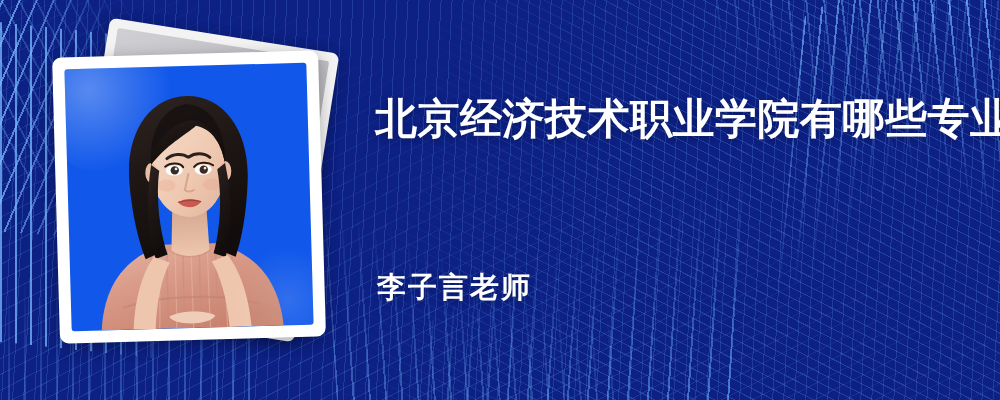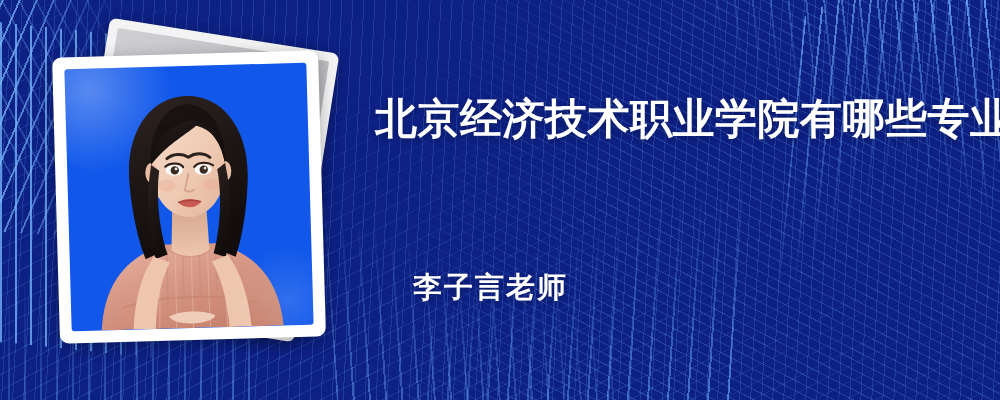--- a/index.html
+++ b/index.html
@@ -211,21 +211,20 @@
   }
   .byline{
     position:absolute;
     left:377px;top:270px;
     color:#ffffff;
     font-size:29px;
     line-height:34px;
     font-weight:bold;
     letter-spacing:2px;
     text-shadow:0 2px 6px rgba(0,0,0,.28);
-    margin-left:36px;
   }
   .byrole{
     position:absolute;
     left:377px;top:319px;
     color:#d4e2fb;
     font-size:21px;
     line-height:26px;
     font-weight:normal;
     letter-spacing:1px;
   }

